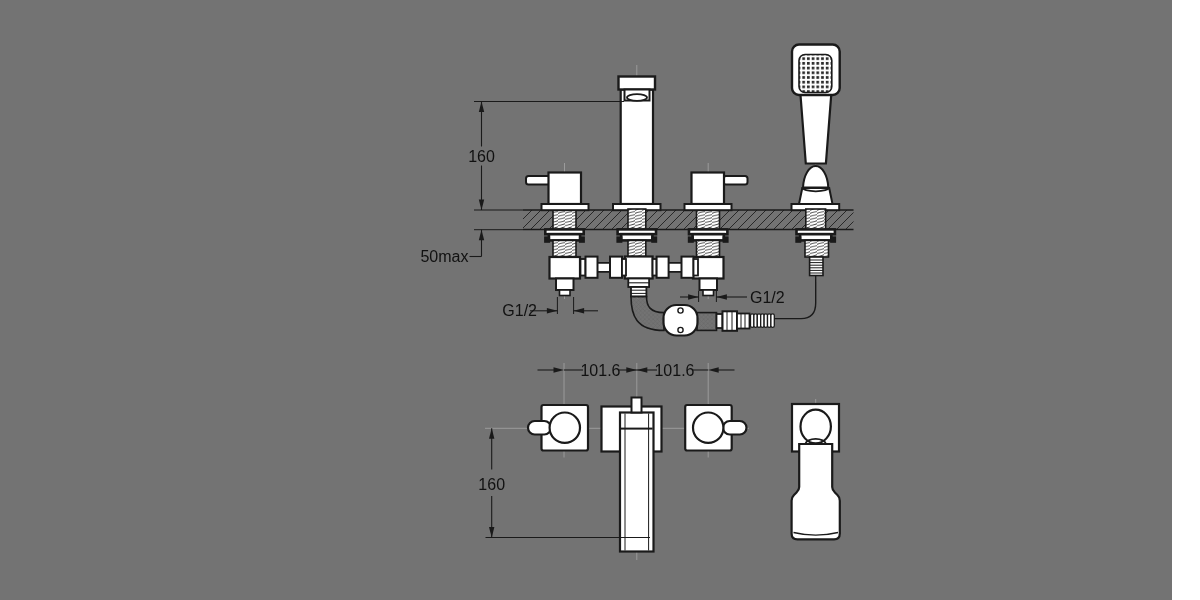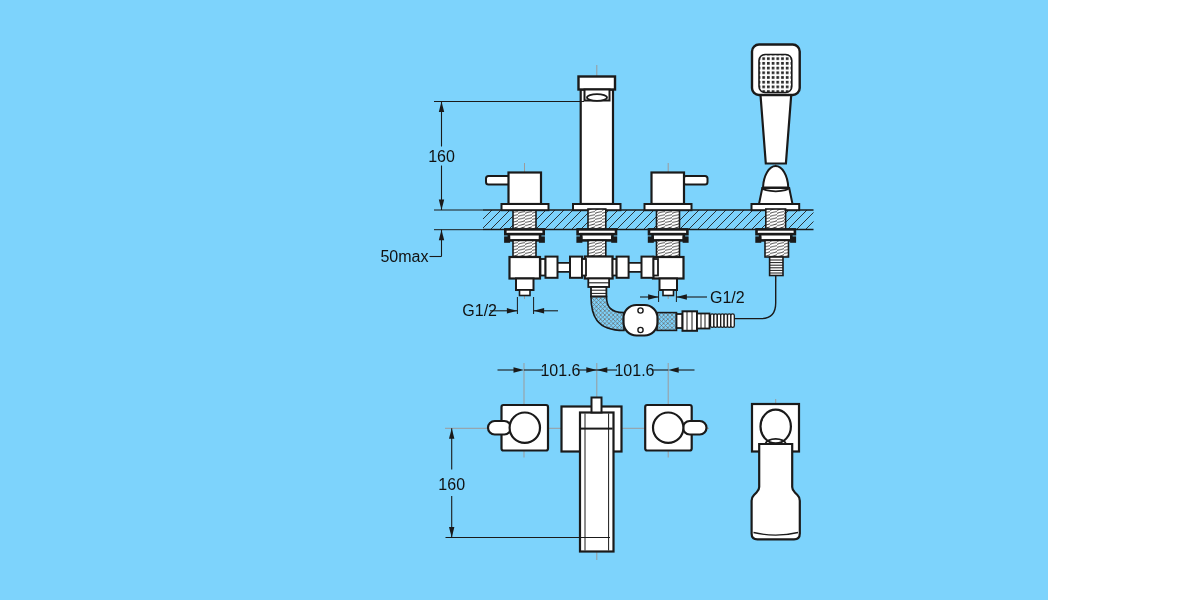--- a/index.html
+++ b/index.html
@@ -1,16 +1,16 @@
 <!DOCTYPE html>
 <html><head>
 <meta charset="utf-8">
 <style>
   html,body{margin:0;padding:0;background:#fff;}
-  .stage{position:relative;width:1048px;height:600px;background:#7dd3fc;overflow:hidden;}
+  .stage{position:relative;width:1132px;height:600px;background:#737373;overflow:hidden;padding-left:40px;}
   svg{display:block;}
   text{font-family:"Liberation Sans","DejaVu Sans",sans-serif;font-size:16px;fill:#111;}
 </style>
 </head>
 <body>
 
 <div class="stage">
 <svg width="1200" height="600" viewBox="0 0 1200 600">
   <defs>
     <pattern id="hatch" width="9" height="9" patternUnits="userSpaceOnUse">

